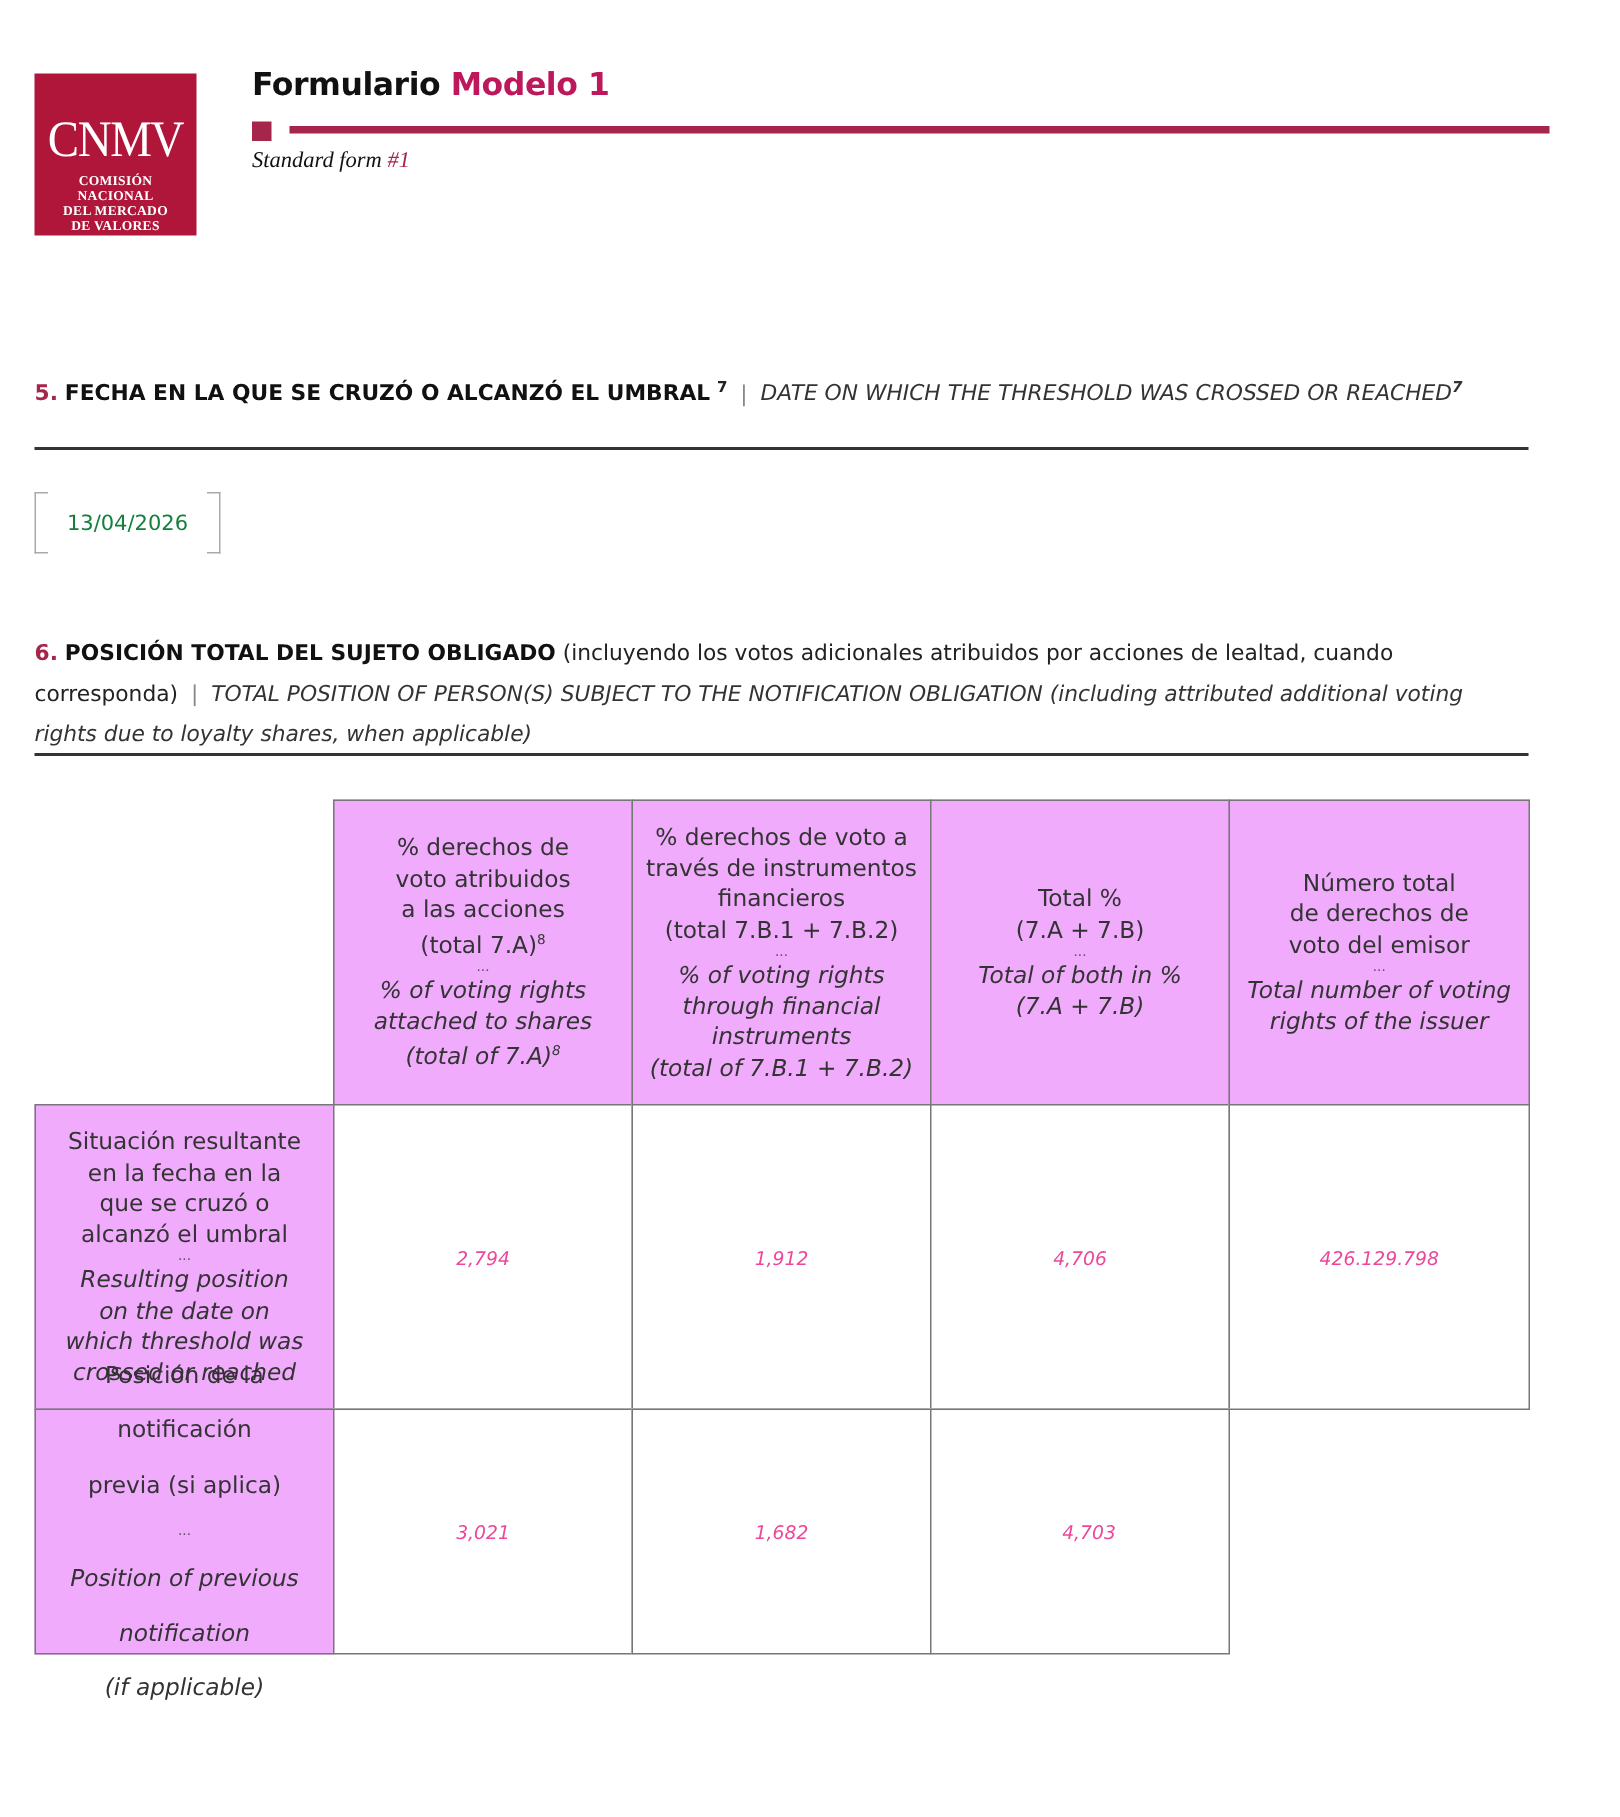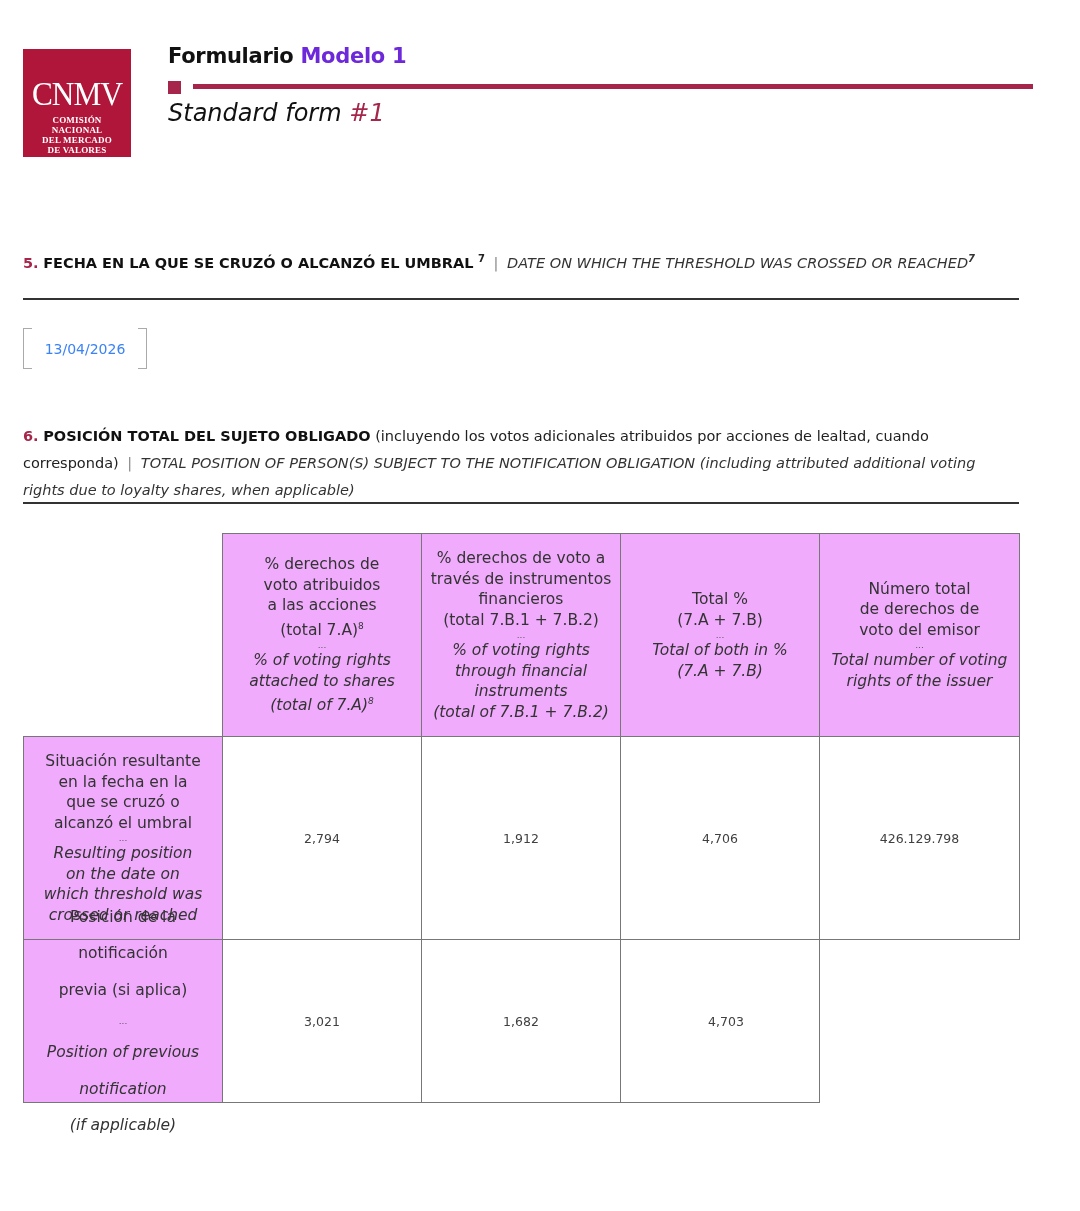--- a/index.html
+++ b/index.html
@@ -25,30 +25,30 @@
   }
   .logo-sub {
     font-family: "Liberation Serif", "DejaVu Serif", serif;
     font-size: 9px; line-height: 10px; letter-spacing: 0.2px;
     text-align: center; margin-top: 4px; font-weight: bold;
   }
   .title {
     position: absolute; left: 168px; top: 44px;
     font-size: 21px; font-weight: bold; color: #111111; letter-spacing: -0.3px;
   }
-  .title .accent { color: #6d28d9; }
+  .title .accent { color: #be185d; }
   .title-square {
     position: absolute; left: 168px; top: 81px; width: 13px; height: 13px; background: #a5264a;
   }
   .title-rule {
     position: absolute; left: 193px; top: 84px; width: 840px; height: 5px; background: #a5264a;
   }
   .subtitle {
     position: absolute; left: 168px; top: 99px;
-    font-size: 24px; font-style: italic; color: #111111;
+    font-size: 15px; font-style: italic; color: #111111; font-family: Liberation Serif, serif;
   }
   .subtitle .accent { color: #a5264a; }
 
   
   .section {
     position: absolute; left: 23px; width: 996px;
     font-size: 14.5px; line-height: 27px; color: #222222;
     border-bottom: 2px solid #333333;
     padding-bottom: 3px;
   }
@@ -59,21 +59,21 @@
   .section .en { font-style: italic; color: #333333; }
   .section sup { font-size: 10px; font-weight: bold; }
 
   #sec5 { top: 245px; height: 55px; }
   #sec6 { top: 423px; height: 81px; }
 
   
   .date-field {
     position: absolute; left: 23px; top: 328px; width: 124px; height: 41px;
     display: flex; align-items: center; justify-content: center;
-    font-size: 14px; color: #3b82f6;
+    font-size: 14px; color: #15803d;
   }
   .date-field .br-l, .date-field .br-r {
     position: absolute; top: 0; width: 9px; height: 41px;
     border-top: 1px solid #aaaaaa; border-bottom: 1px solid #aaaaaa;
   }
   .date-field .br-l { left: 0; border-left: 1px solid #aaaaaa; }
   .date-field .br-r { right: 0; border-right: 1px solid #aaaaaa; }
 
   
   .tbl { position: absolute; left: 23px; top: 533px; }
@@ -81,21 +81,21 @@
     position: absolute;
     border: 1px solid #777777;
     display: flex; flex-direction: column; align-items: center; justify-content: center;
     text-align: center; color: #333333;
   }
   .hdr { background: #f0abfc; font-size: 15.5px; line-height: 20.5px; }
   .hdr .es { display: block; }
   .hdr .dots { display: block; font-size: 9px; line-height: 10px; color: #555555; }
   .hdr .en { display: block; font-style: italic; }
   .hdr sup { font-size: 9px; }
-  .val { background: #ffffff; font-size: 12.5px; color: #404040; }
+  .val { background: #ffffff; font-size: 12.5px; color: #ec4899; font-style: italic; }
 </style>
 </head>
 <body>
 
 <div class="logo">
   <div class="logo-mark">CNMV</div>
   <div class="logo-sub">
     <div>COMISIÓN</div>
     <div>NACIONAL</div>
     <div>DEL MERCADO</div>

